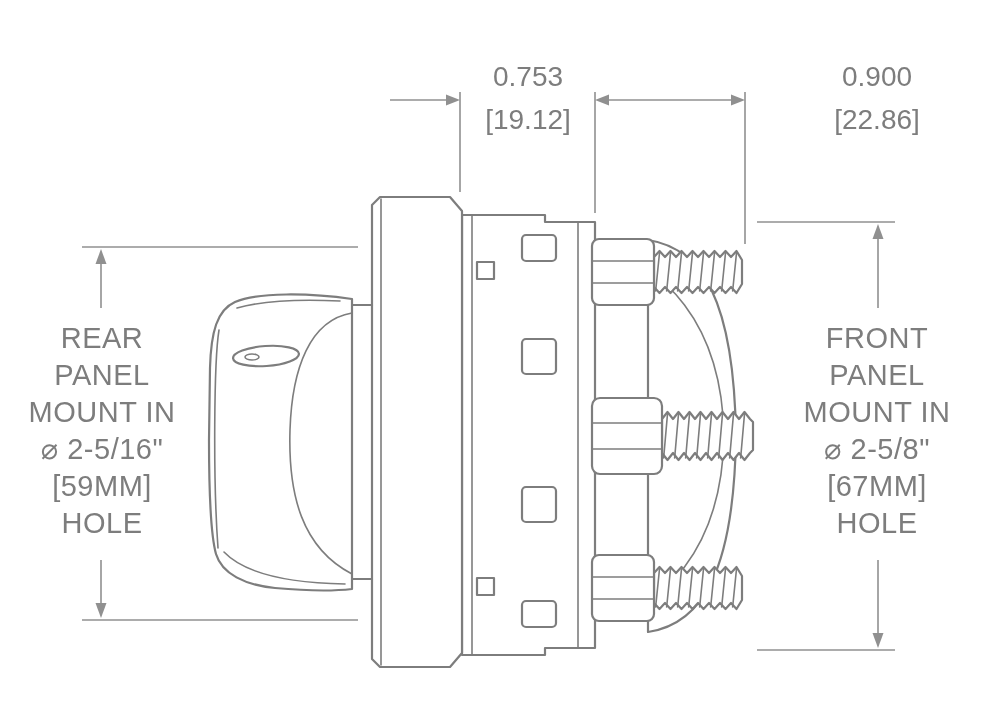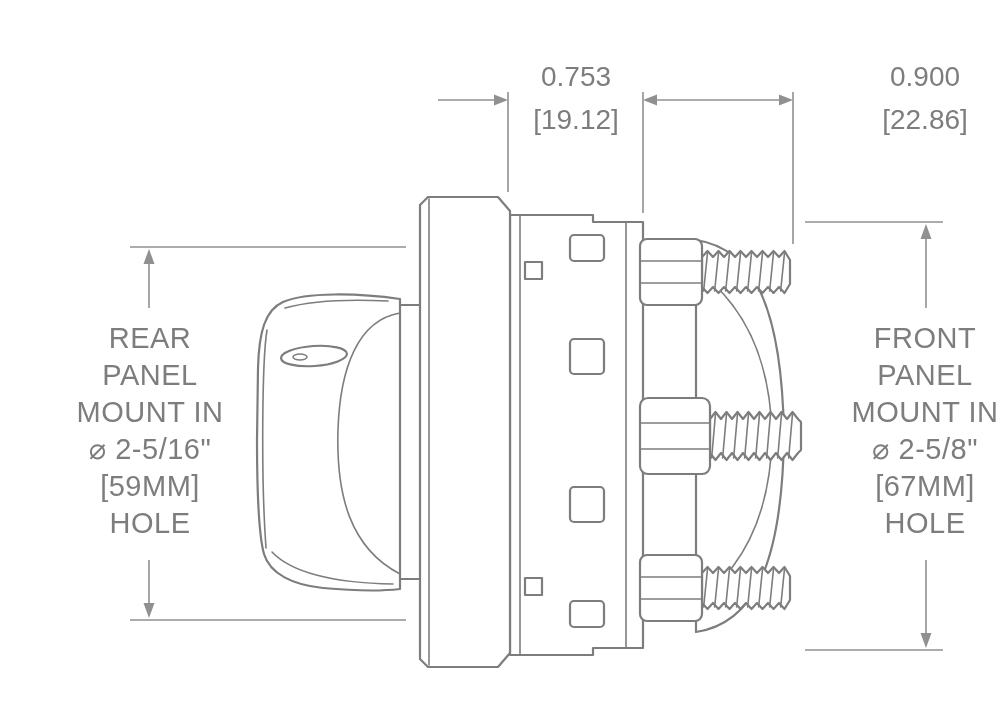--- a/index.html
+++ b/index.html
@@ -1,18 +1,18 @@
 <!DOCTYPE html>
 <html style="--line: #7d7d7d; --dim: #909090; --text: #7d7d7d; --bg: #ffffff;"><head>
 <meta charset="utf-8">
 <style>
   :root { --line:#7d7d7d; --dim:#909090; --text:#7d7d7d; --bg:#ffffff; }
   * { margin:0; padding:0; box-sizing:border-box; }
   body { background:var(--bg); }
-  .stage { position:relative; width:1000px; height:725px; background:var(--bg); overflow:hidden;padding-left:48px; }
+  .stage { position:relative; width:1000px; height:725px; background:var(--bg); overflow:hidden; }
   svg { display:block; }
   .part   { fill:#fff; stroke:var(--line); stroke-width:2.2; stroke-linejoin:round; stroke-linecap:round; }
   .open   { fill:none; stroke:var(--line); stroke-width:2.2; stroke-linejoin:round; stroke-linecap:round; }
   .detail { fill:none; stroke:var(--line); stroke-width:1.6; stroke-linecap:round; }
   .dim    { stroke:var(--dim); stroke-width:1.6; fill:none; stroke-linecap:butt; }
   .dim-arrow { fill:var(--dim); stroke:none; }
   .dim-text   { font:28px "Liberation Sans", sans-serif; fill:var(--text); text-anchor:middle; }
   .label-text { font:29px "Liberation Sans", sans-serif; fill:var(--text); text-anchor:middle; letter-spacing:0.5px; }
 </style>
 </head>

